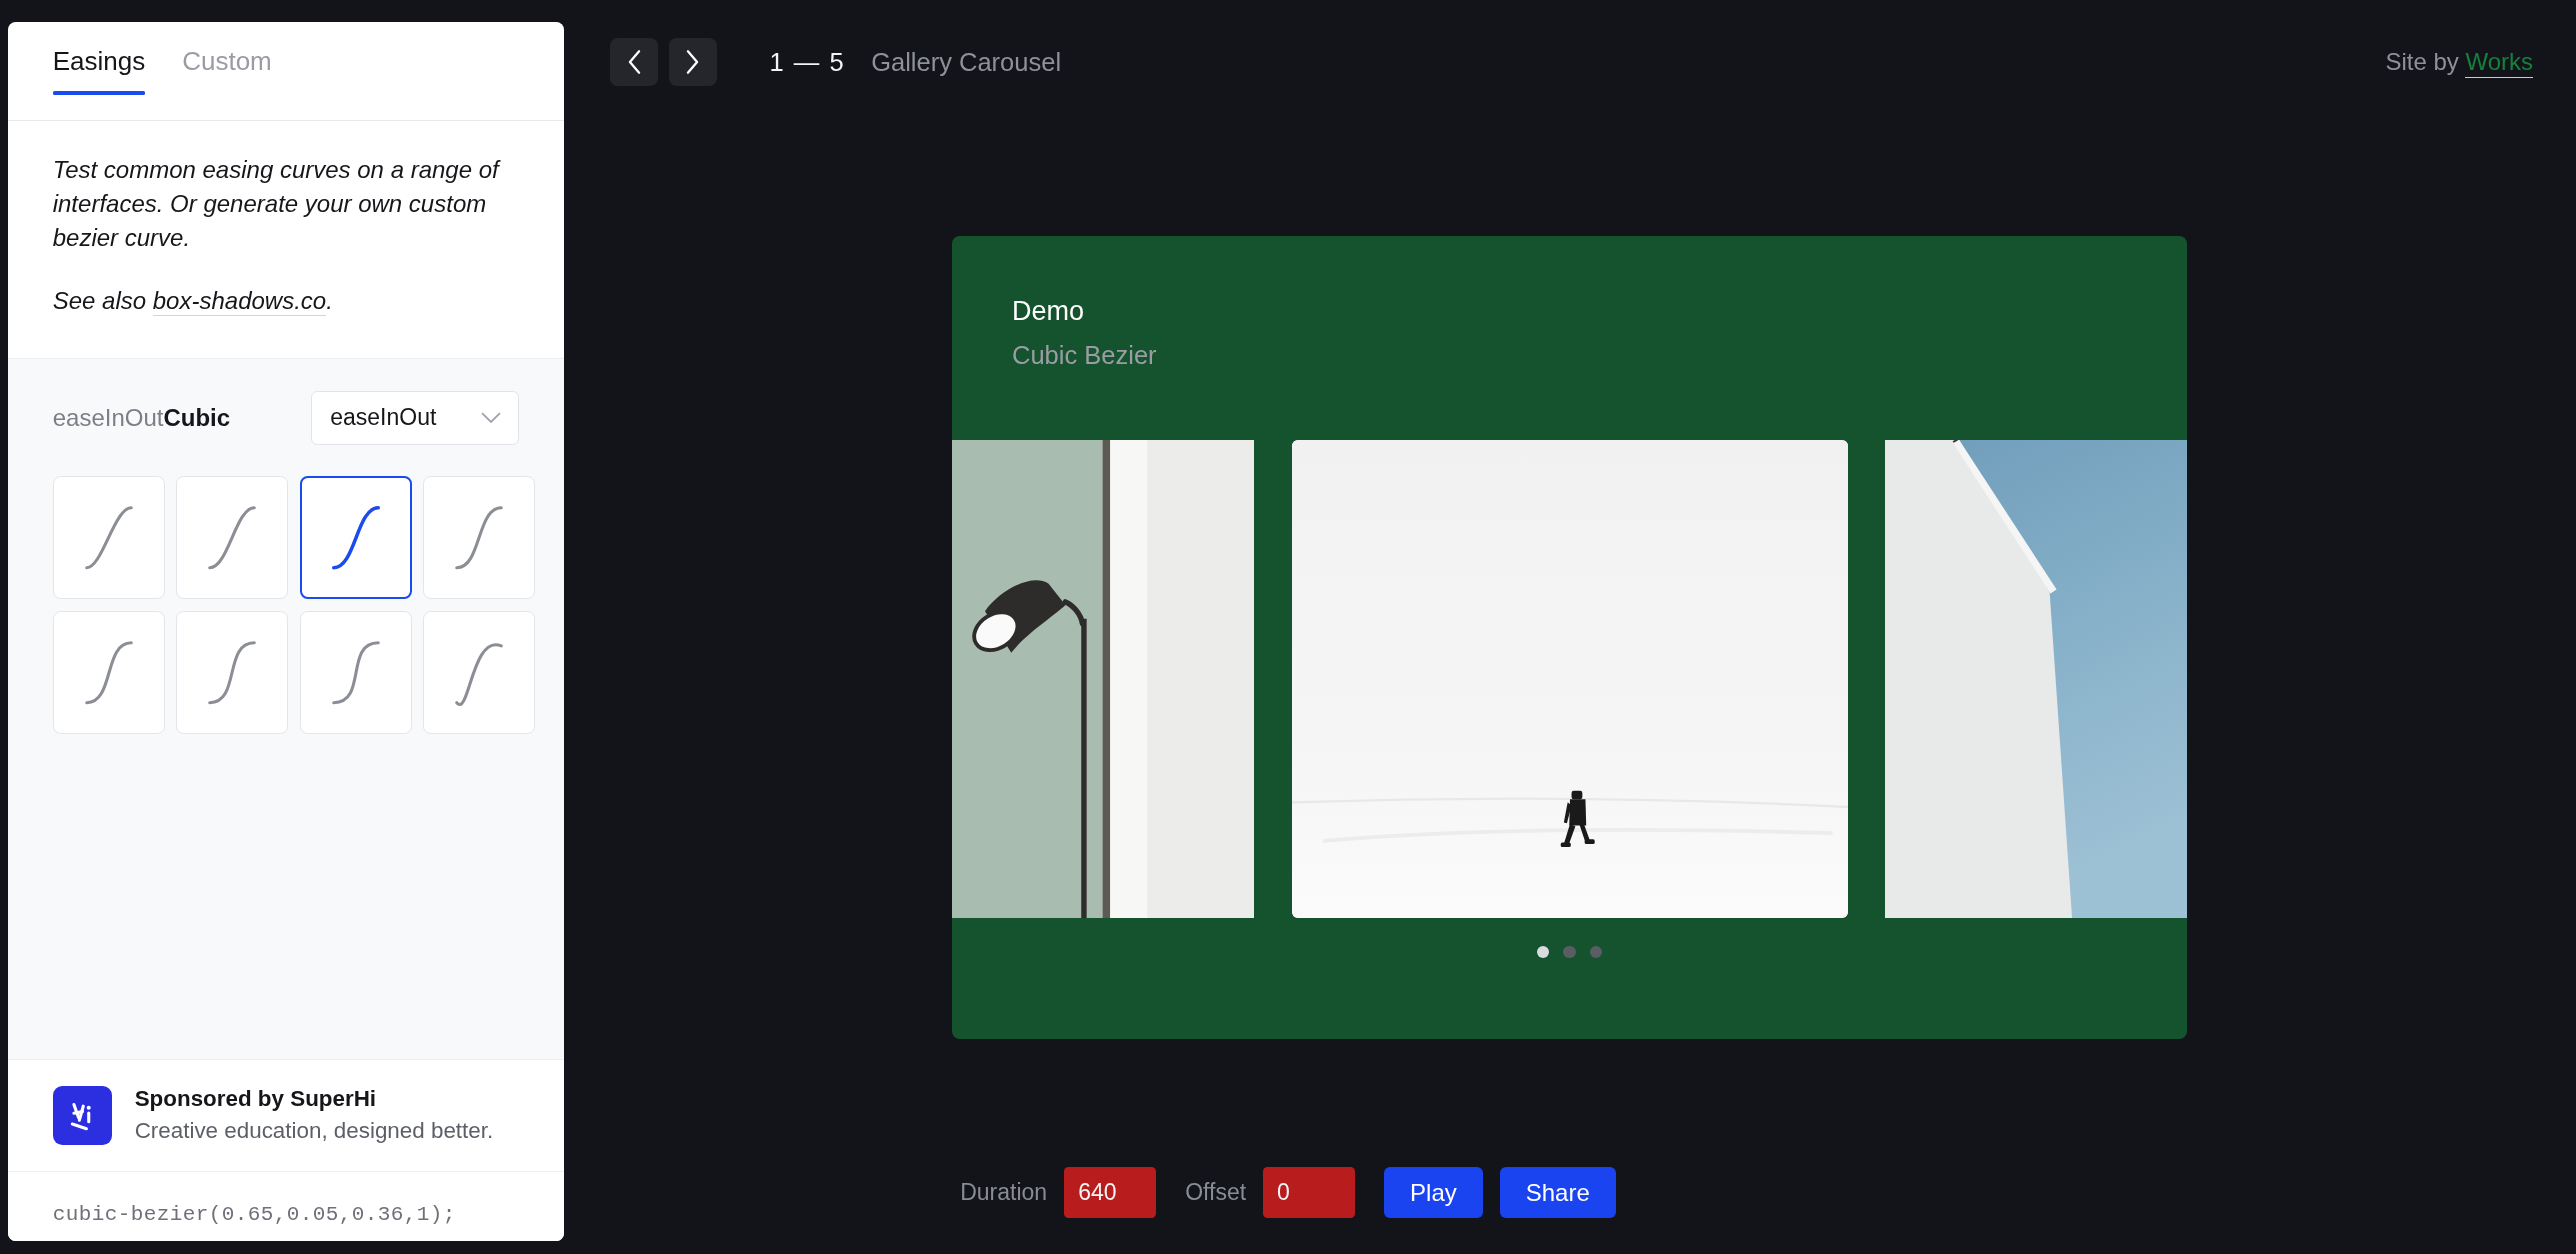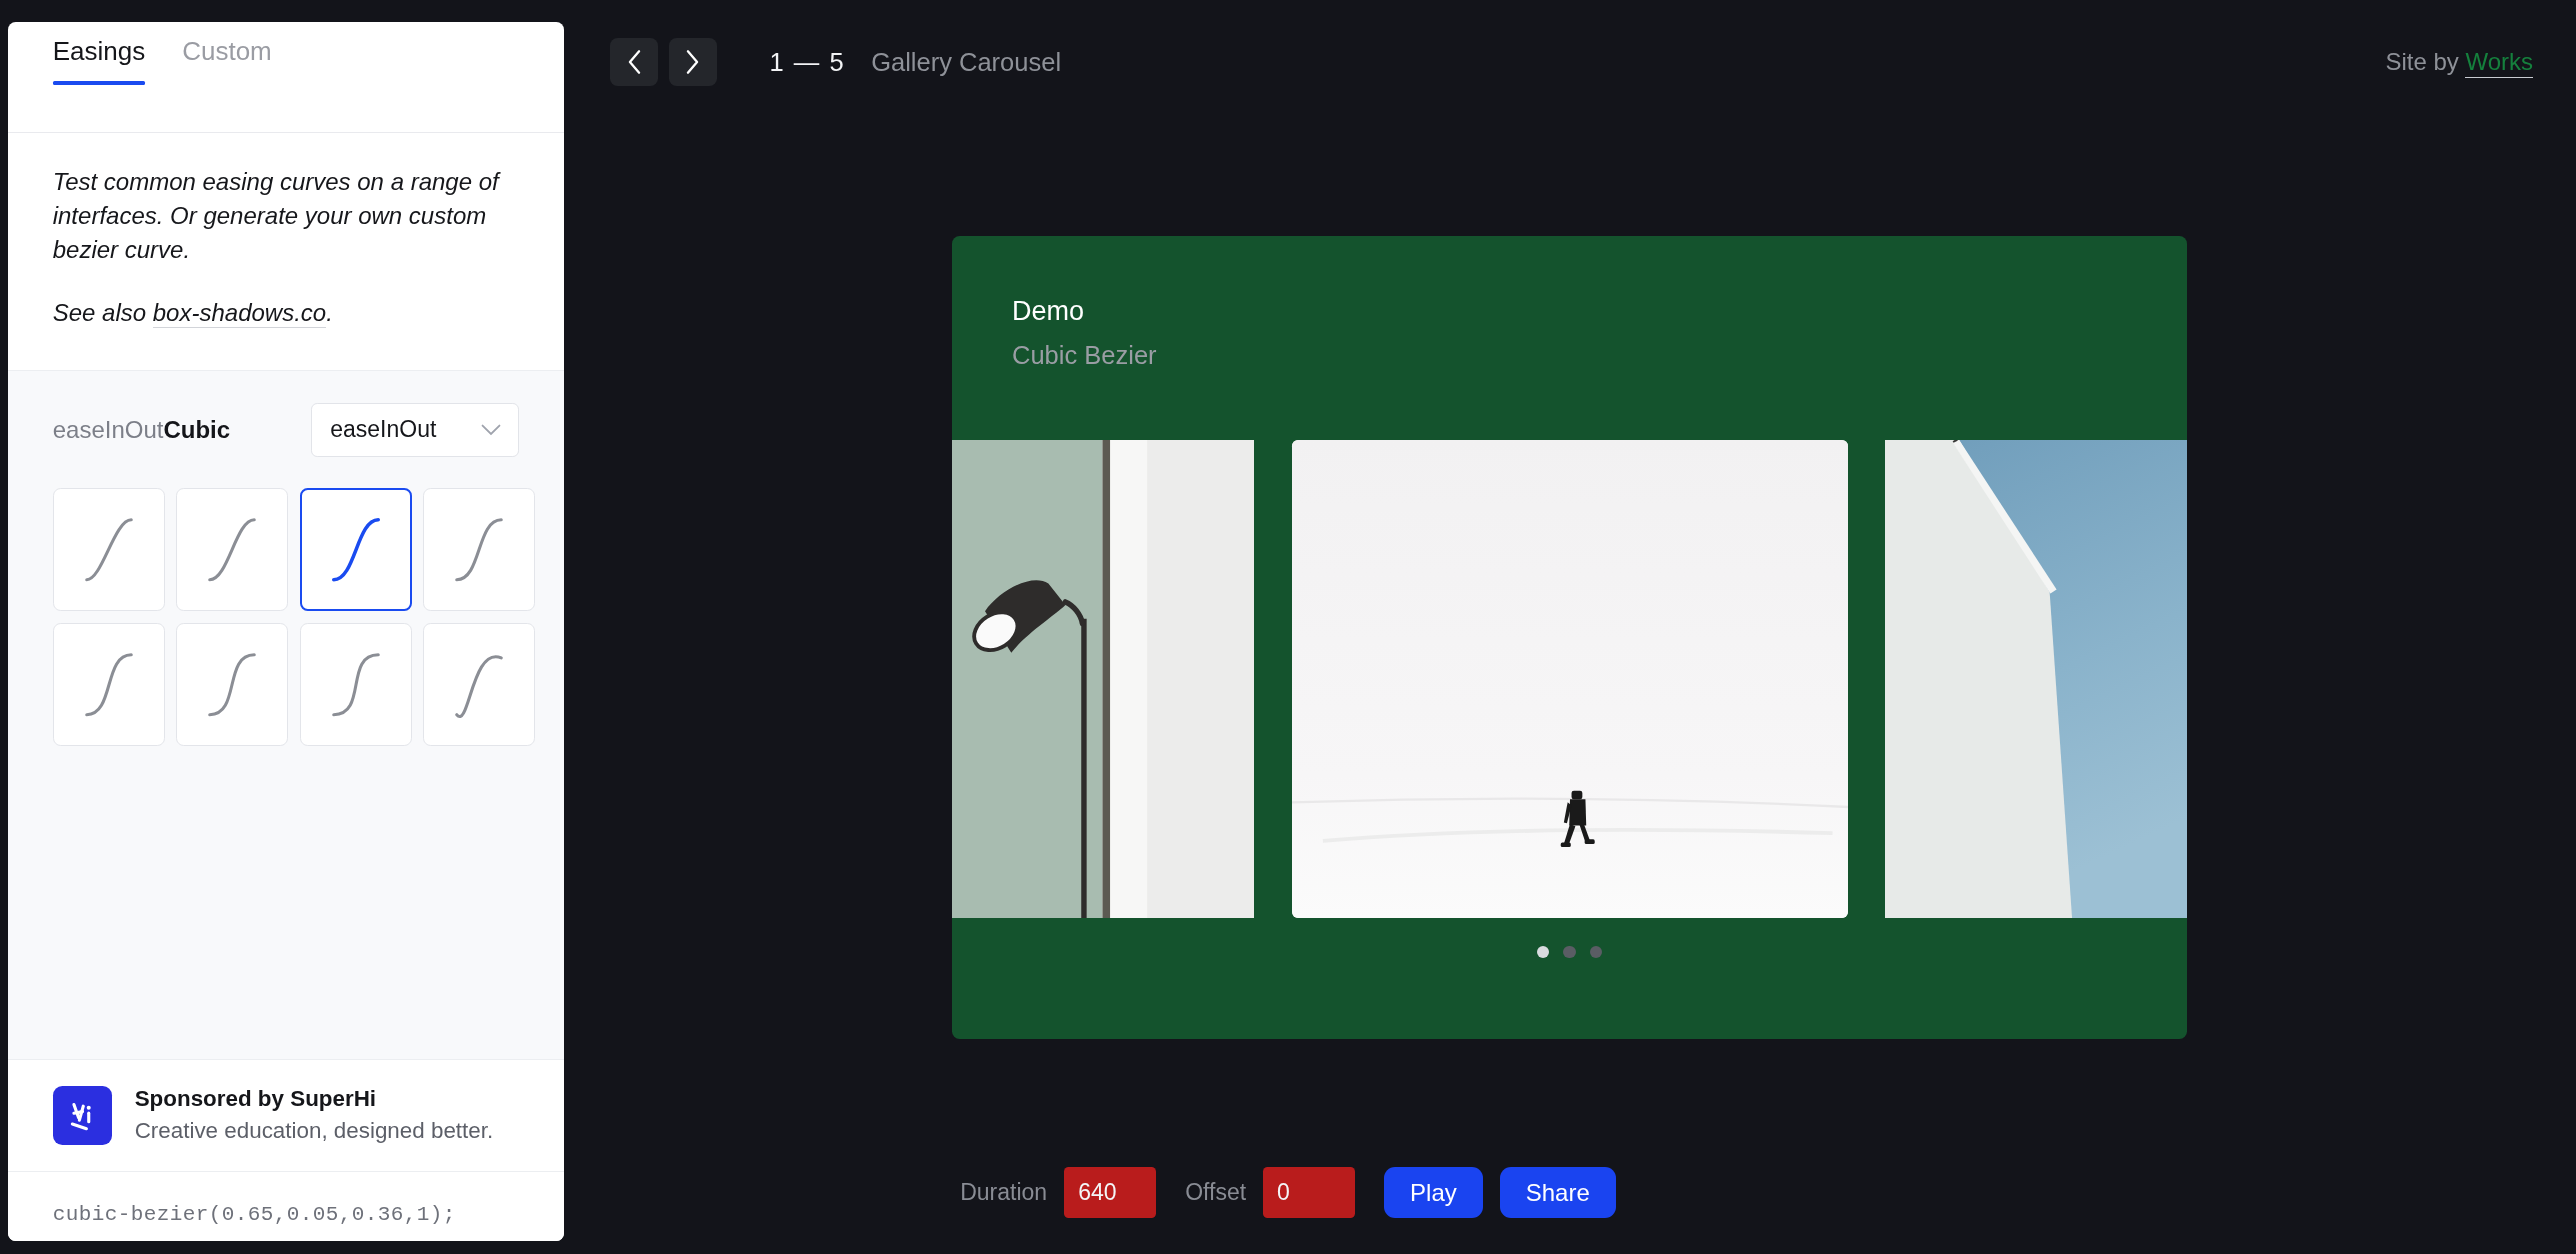--- a/index.html
+++ b/index.html
@@ -14,22 +14,22 @@
   
   .sidebar {
     position: absolute; left: 7.7px; top: 21.6px;
     width: 556px; height: 1219px;
     background: #ffffff;
     border-radius: 7.7px;
     display: flex; flex-direction: column;
     overflow: hidden;
   }
   .tabs {
-    display: flex; align-items: flex-start;
-    height: 111px; padding: 16px 45px;
+    display: flex; align-items: center;
+    height: 99px; padding: 16px 45px;
     gap: 37px;
     border-bottom: 1.5px solid #e9eaee;
     position: relative;
   }
   .tab {
     font-size: 26px; color: #9a9ca3;
     padding-bottom: 20px; position: relative;
     line-height: 1;
   }
   .tab.active { color: #15161a; }
@@ -164,21 +164,21 @@
   }
   .ctl-label { font-size: 23px; color: #898c94; }
   .ctl-input {
     width: 92px; height: 51px; background: #b91c1c;
     border: none; border-radius: 4.6px;
     color: #f4f5f7; font-size: 23px;
     font-family: "Liberation Sans", sans-serif;
     padding: 0 14px;
   }
   .btn {
-    height: 51px; border: none; border-radius: 11px;
+    height: 51px; border: none; border-radius: 6px;
     background: #1a44f0; color: #fff;
     font-size: 24px; font-family: "Liberation Sans", sans-serif;
     padding: 0 26px; cursor: pointer;
   }
 </style>
 </head>
 <body>
 
 <div class="page">
 

